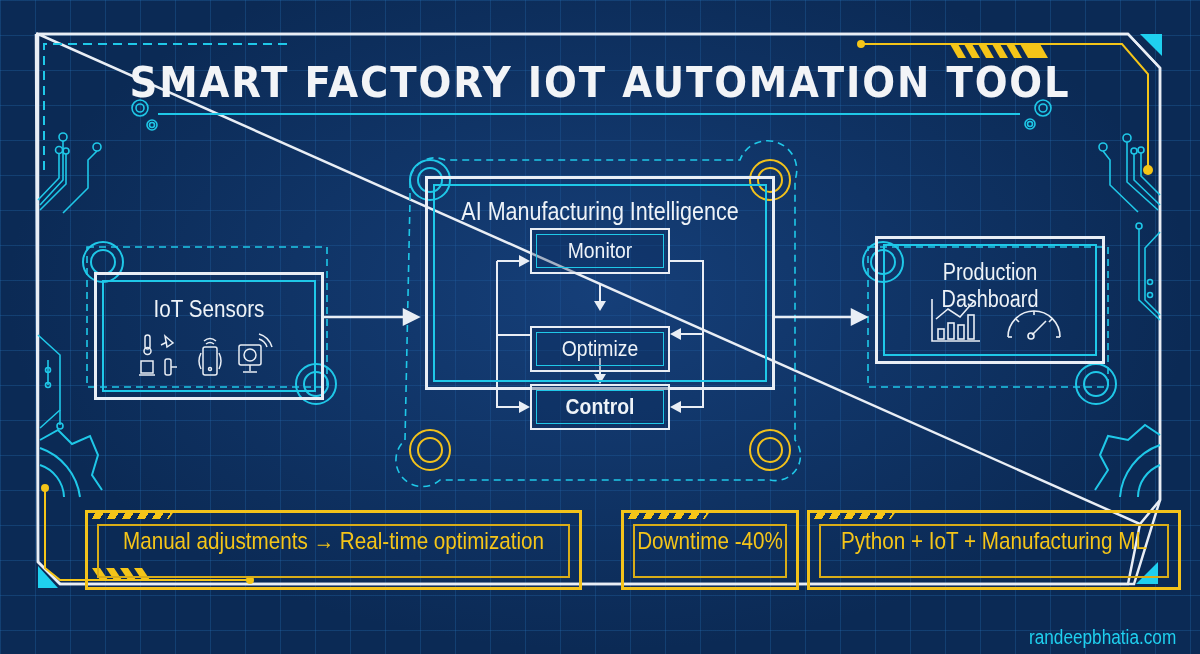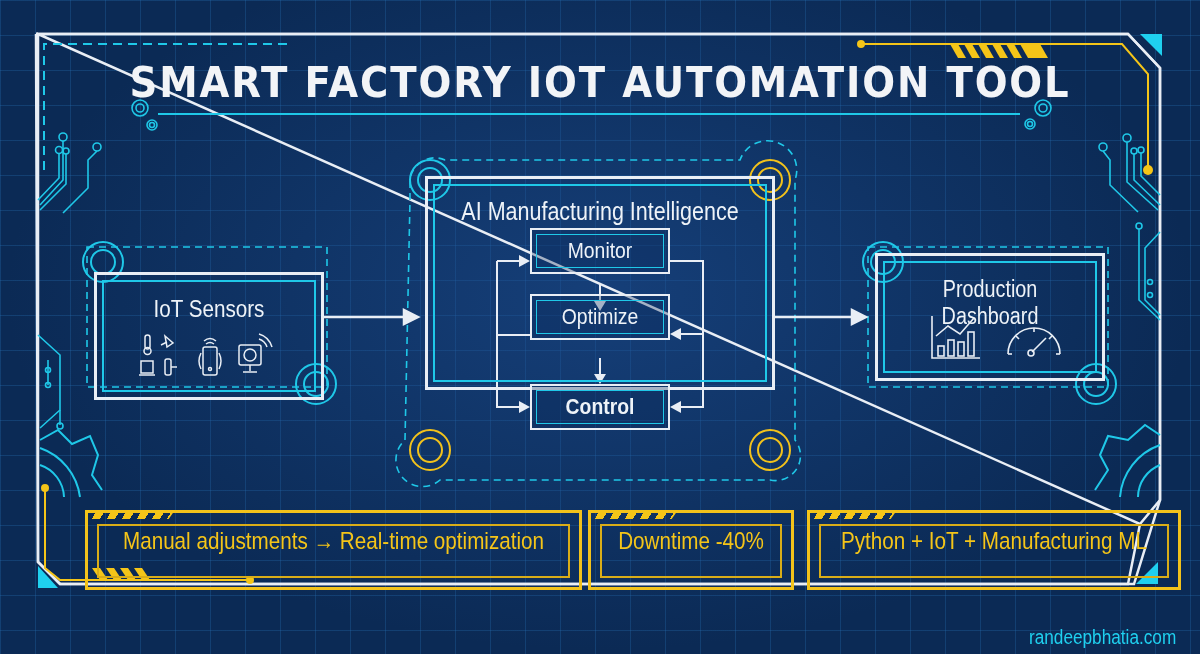--- a/index.html
+++ b/index.html
@@ -255,30 +255,30 @@
 
 <div class="node" style="left:425px; top:176px; width:350px; height:214px;">
   <div class="node-inner"></div>
   <div class="node-title" style="top:18px; font-size:25px;">AI Manufacturing Intelligence</div>
 </div>
 
 <div class="step" style="top:228px;">
   <div class="si"></div>
   <div class="st">Monitor</div>
 </div>
-<div class="step" style="top:294px;">
+<div class="step" style="top:326px;">
   <div class="si"></div>
   <div class="st">Optimize</div>
 </div>
 <div class="step" style="top:384px;font-weight:bold;">
   <div class="si"></div>
   <div class="st">Control</div>
 </div>
 
-<div class="node" style="left:875px; top:253px; width:230px; height:128px;">
+<div class="node" style="left:875px; top:236px; width:230px; height:128px;">
   <div class="node-inner"></div>
   <div class="node-title" style="top:20px; font-size:23px;">Production Dashboard</div>
   <svg style="position:absolute; left:50px; top:56px;" width="140" height="50" viewBox="0 0 140 50" fill="none" stroke="#e9eef5" stroke-width="1.6">
     <g>
       <polyline points="4,4 4,46 52,46"></polyline>
       <rect x="10" y="34" width="6" height="10"></rect>
         <rect x="20" y="28" width="6" height="16"></rect>
         <rect x="30" y="30" width="6" height="14"></rect>
         <rect x="40" y="20" width="6" height="24"></rect>
       <polyline points="8,24 20,14 32,22 46,6"></polyline>
@@ -294,21 +294,21 @@
         <circle cx="103" cy="41" r="3"></circle>
     </g>
   </svg>
 </div>
 
 <div class="badge" style="left:57px; width:497px;">
   <div class="hz"></div>
   <div class="bi"></div>
   <div class="bt">Manual adjustments → Real-time optimization</div>
 </div>
-<div class="badge" style="left:560px; width:206px;">
+<div class="badge" style="left:593px; width:178px;">
   <div class="hz"></div>
   <div class="bi"></div>
   <div class="bt">Downtime -40%</div>
 </div>
 <div class="badge" style="left:779px; width:374px;">
   <div class="hz"></div>
   <div class="bi"></div>
   <div class="bt">Python + IoT + Manufacturing ML</div>
 </div>
 

